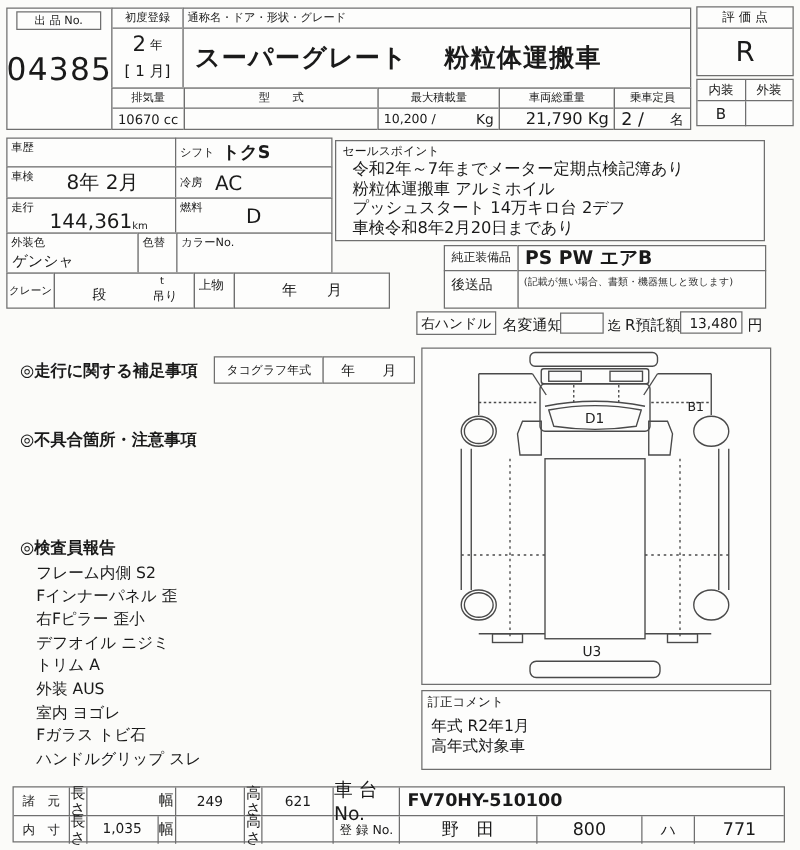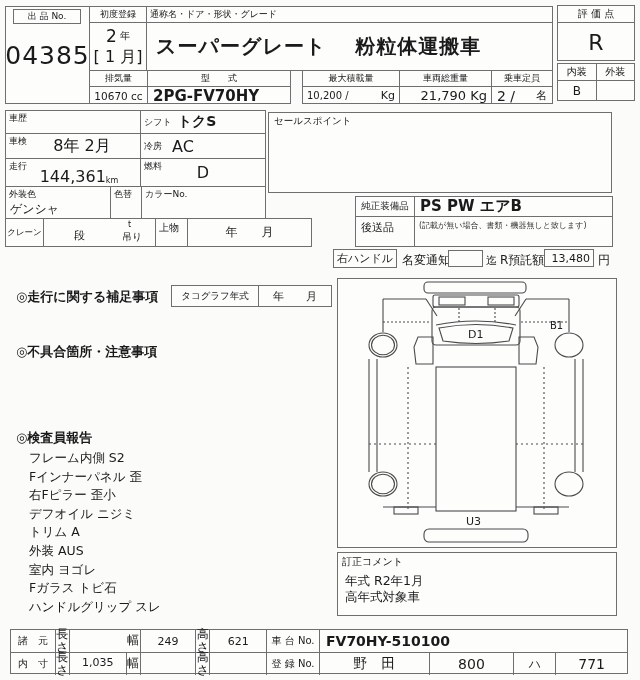--- a/index.html
+++ b/index.html
@@ -31,35 +31,34 @@
     <div class="abs box hdr" style="left:7px;top:2px;width:68px;height:15px;">出 品 No.</div>
     <div class="abs cen" style="left:0;top:30px;width:100%;height:36px;font-size:25px;letter-spacing:1px;">04385</div>
   </div>
 
   <div class="abs box" style="left:89px;top:6px;width:58px;height:65px;">
     <div class="hdr" style="height:15px;border-bottom:1px solid #6f6f6f;">初度登録</div>
     <div class="cen" style="height:26px;gap:3px;">
       <span style="font-size:17px;">2</span>
       <span style="font-size:10px;">年</span>
     </div>
-    <div class="cen" style="height:16px;font-size:16px;">[ 1 月]</div>
+    <div class="cen" style="height:16px;font-size:12px;">[ 1 月]</div>
   </div>
 
   <div class="abs box" style="left:146px;top:6px;width:407px;height:65px;">
     <div class="hdrl" style="height:15px;border-bottom:1px solid #6f6f6f;">通称名・ドア・形状・グレード</div>
     <div class="lf" style="height:46px;padding-left:9px;font-size:20px;font-weight:600;letter-spacing:1px;">スーパーグレート　 粉粒体運搬車</div>
   </div>
 
   <div class="abs box" style="left:89px;top:70px;width:59px;height:34px;">
     <div class="hdr" style="height:15px;border-bottom:1px solid #6f6f6f;">排気量</div>
     <div class="cen" style="height:17px;font-size:10.5px;">10670 cc</div>
   </div>
-  <div class="abs box" style="left:147px;top:70px;width:144px;height:34px;">
+  <div class="abs box" style="left:147px;top:70px;width:156px;height:34px;font-family:Liberation Serif, serif;">
     <div class="hdr" style="height:15px;border-bottom:1px solid #6f6f6f;">型　　式</div>
-    <div class="lf" style="height:17px;padding-left:5px;font-size:15px;font-weight:600;">2PG-FV70HY</div>
   </div>
   <div class="abs box" style="left:302px;top:70px;width:98px;height:34px;">
     <div class="hdr" style="height:15px;border-bottom:1px solid #6f6f6f;">最大積載量</div>
     <div style="height:17px;display:flex;align-items:center;justify-content:space-between;padding:0 4px;">
       <span style="font-size:10px;">10,200 /</span>
       <span style="font-size:11px;">Kg</span>
     </div>
   </div>
   <div class="abs box" style="left:399px;top:70px;width:93px;height:34px;">
     <div class="hdr" style="height:15px;border-bottom:1px solid #6f6f6f;">車両総重量</div>
@@ -138,20 +137,26 @@
   </div>
   <div class="abs box" style="left:155px;top:218px;width:33px;height:29px;">
     <div class="small" style="padding:2px 0 0 3px;font-size:10px;">上物</div>
   </div>
   <div class="abs box cen" style="left:187px;top:218px;width:125px;height:29px;font-size:12px;">
     <span>年　　月</span>
   </div>
 
   <div class="abs box" style="left:268px;top:112px;width:344px;height:81px;">
     <div style="font-size:9.5px;padding:2px 0 0 5px;">セールスポイント</div>
+    <div style="padding-left:13px;font-size:13px;line-height:15.5px;">
+      <div>令和2年～7年までメーター定期点検記簿あり</div>
+      <div>粉粒体運搬車 アルミホイル</div>
+      <div>プッシュスタート 14万キロ台 2デフ</div>
+      <div>車検令和8年2月20日まであり</div>
+    </div>
   </div>
 
   <div class="abs box cen" style="left:355px;top:196px;width:60px;height:21px;font-size:9.5px;">
     <span>純正装備品</span>
   </div>
   <div class="abs box lf" style="left:414px;top:196px;width:199px;height:21px;padding-left:5px;font-size:15px;font-weight:600;">
     <span>PS PW エアB</span>
   </div>
   <div class="abs box" style="left:355px;top:216px;width:60px;height:31px;">
     <div style="font-size:11px;padding:3px 0 0 5px;">後送品</div>
@@ -264,21 +269,21 @@
 
   <div class="abs box" style="left:10px;top:629px;width:618px;height:45px;padding:0;">
     <div class="brow" style="height:22px;border-bottom:1px solid #6f6f6f;">
       <div class="bcell" style="width:45px;font-size:10px;">諸　元</div>
       <div class="bcell tick" style="width:14px;">長さ</div>
       <div class="bcell" style="width:57px;font-size:11px;margin-top:32px;">1,035</div>
       <div class="bcell tick" style="width:14px;">幅</div>
       <div class="bcell" style="width:56px;font-size:11px;">249</div>
       <div class="bcell tick" style="width:14px;">高さ</div>
       <div class="bcell" style="width:57px;font-size:11px;">621</div>
-      <div class="bcell" style="width:53px;font-size:10px;">車 台 No.</div>
+      <div class="bcell" style="width:53px;font-size:15px;">車 台 No.</div>
       <div class="bcell" style="width:308px;font-size:14px;font-weight:600;justify-content:flex-start;padding-left:6px;">FV70HY-510100</div>
     </div>
     <div class="brow" style="height:22px;">
       <div class="bcell" style="width:45px;font-size:10px;">内　寸</div>
       <div class="bcell tick" style="width:14px;">長さ</div>
       <div class="bcell" style="width:57px;font-size:11px;"></div>
       <div class="bcell tick" style="width:14px;">幅</div>
       <div class="bcell" style="width:56px;font-size:11px;"></div>
       <div class="bcell tick" style="width:14px;">高さ</div>
       <div class="bcell" style="width:57px;font-size:11px;"></div>

